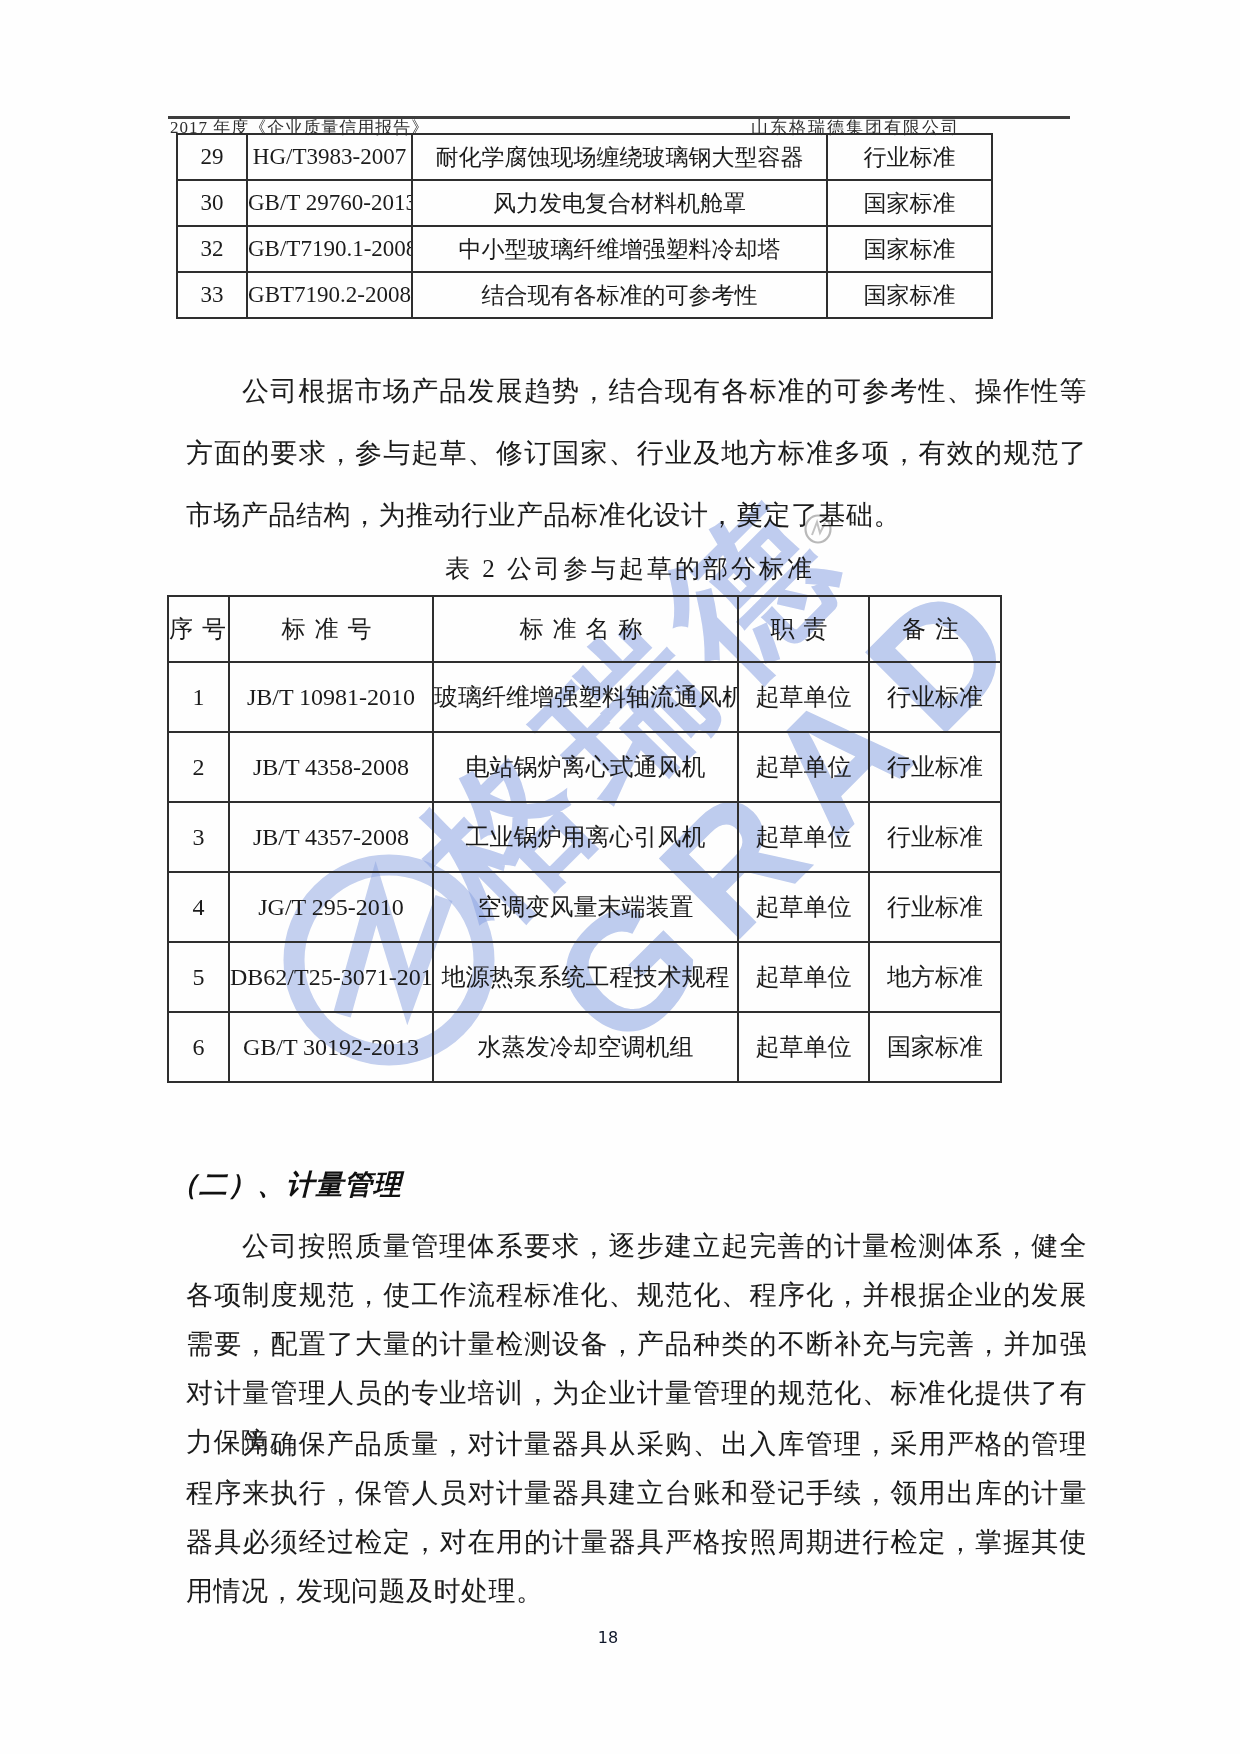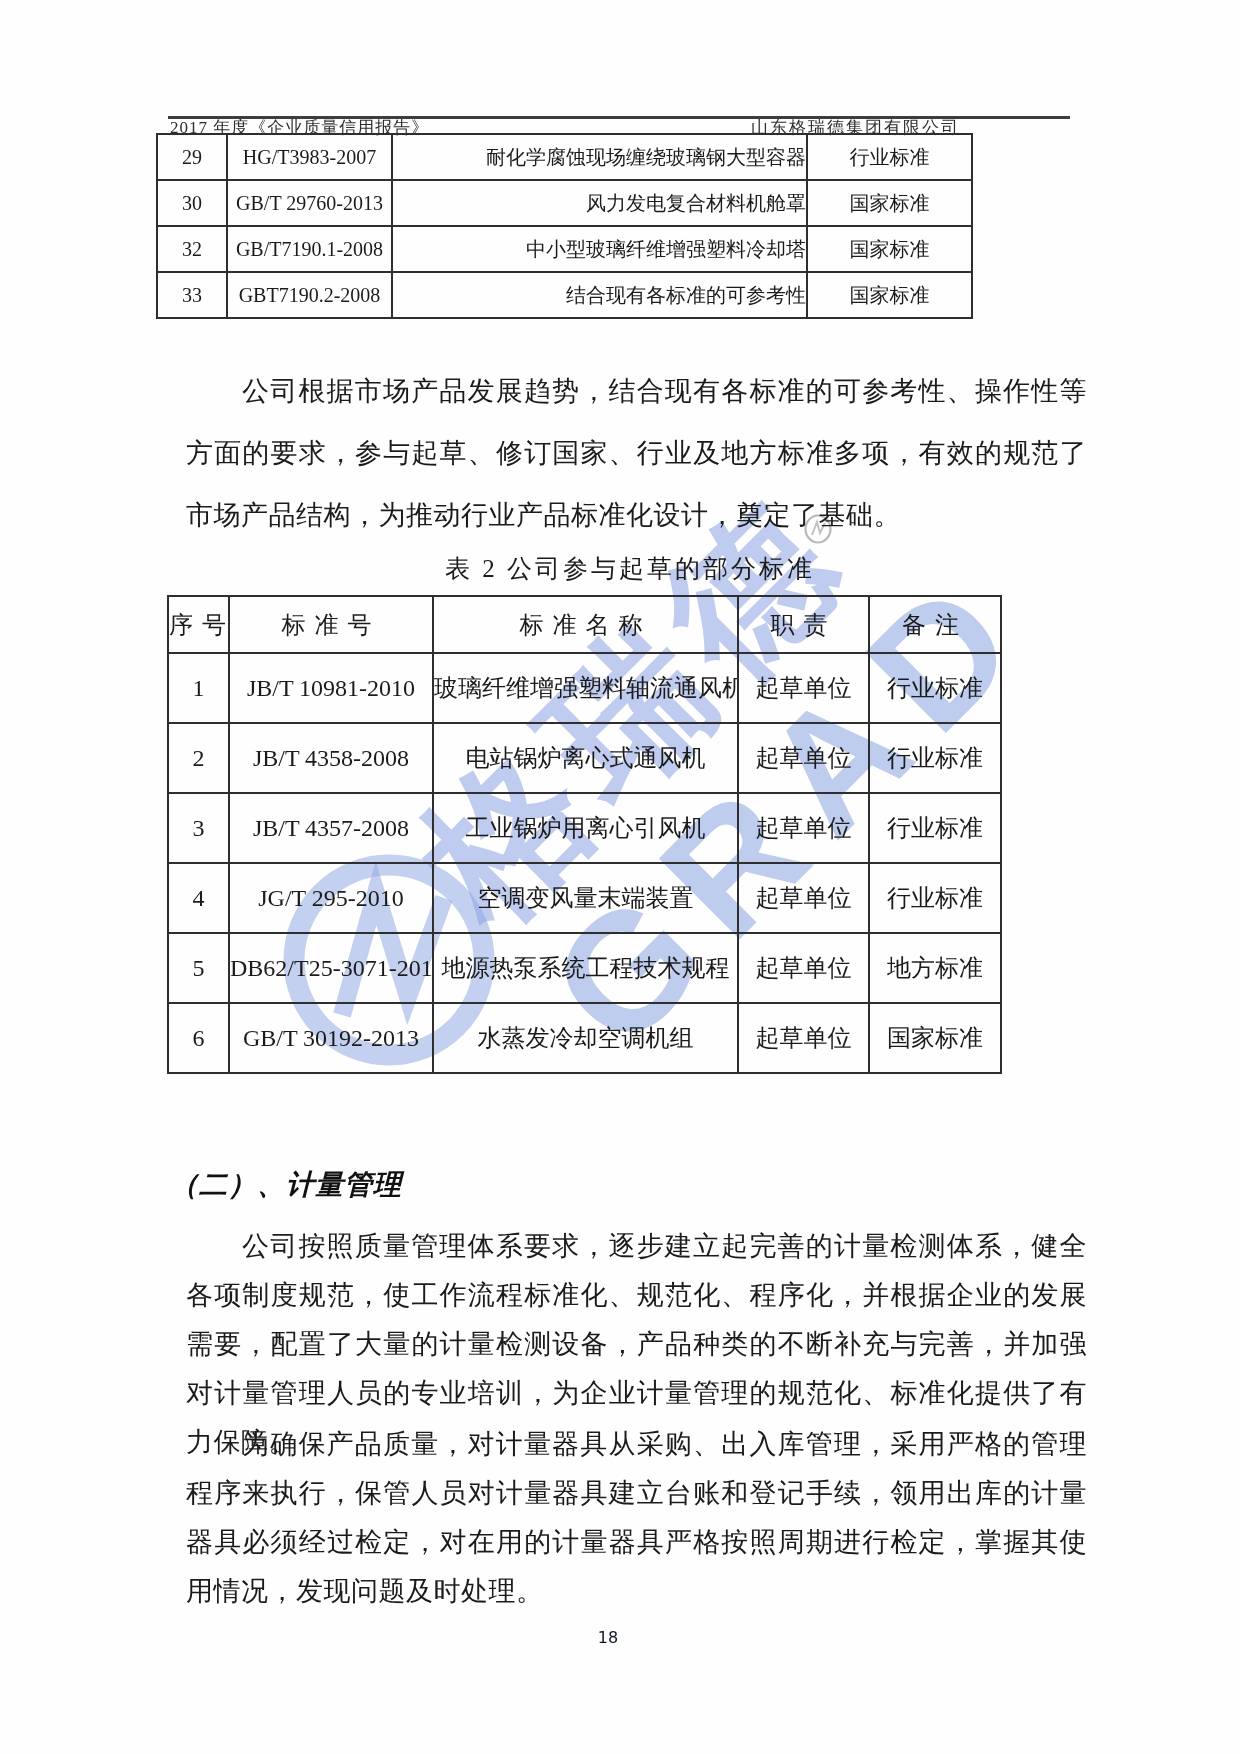--- a/index.html
+++ b/index.html
@@ -13,25 +13,25 @@
   .hdr { position:absolute; left:170px; top:85px; width:900px; z-index:2;
          display:flex; justify-content:space-between; font-size:17px; color:#2d2d2d;margin-top:31px; }
   .hdr-left { letter-spacing:1px; }
   .hdr-right { margin-right:110px; letter-spacing:2px; }
   .hdr-rule { position:absolute; left:168px; top:116px; width:902px; height:3px;
               background:#3d3d3d; z-index:2; }
   
   table { border-collapse:collapse; table-layout:fixed; z-index:2; }
   td, th { border:2px solid #2e2e2e; font-weight:normal; vertical-align:middle;
            text-align:center; overflow:hidden; white-space:nowrap; background:transparent; }
-  .t1 { position:absolute; left:156px; top:133px; width:815px; font-size:20px; }
+  .t1 { position:absolute; left:176px; top:133px; width:815px; font-size:23px; }
   .t1 td { height:46px; }
-  .t1 td.c2 { text-align:right; padding-left:0; }
+  .t1 td.c2 { text-align:center; padding-left:0; }
   .t2 { position:absolute; left:167px; top:595px; width:833px; font-size:24px; }
-  .t2 thead th { height:57px; letter-spacing:9px; }
+  .t2 thead th { height:66px; letter-spacing:9px; }
   .t2 td { height:70px; }
   
   .para { position:absolute; left:170px; width:901px; z-index:2; font-size:27px;
           text-align:justify; text-align-last:left; text-indent:56px; letter-spacing:.5px;margin-left:16px; }
   .p1 { top:360px; line-height:62px; }
   .p2 { top:1222px; line-height:49px; }
   .p3 { top:1420px; line-height:49px; }
   .caption { position:absolute; left:200px; top:552px; width:860px; z-index:2;
              text-align:center; font-size:25px; letter-spacing:3px; }
   .heading { position:absolute; left:170px; top:1166px; z-index:2; font-size:28px;

